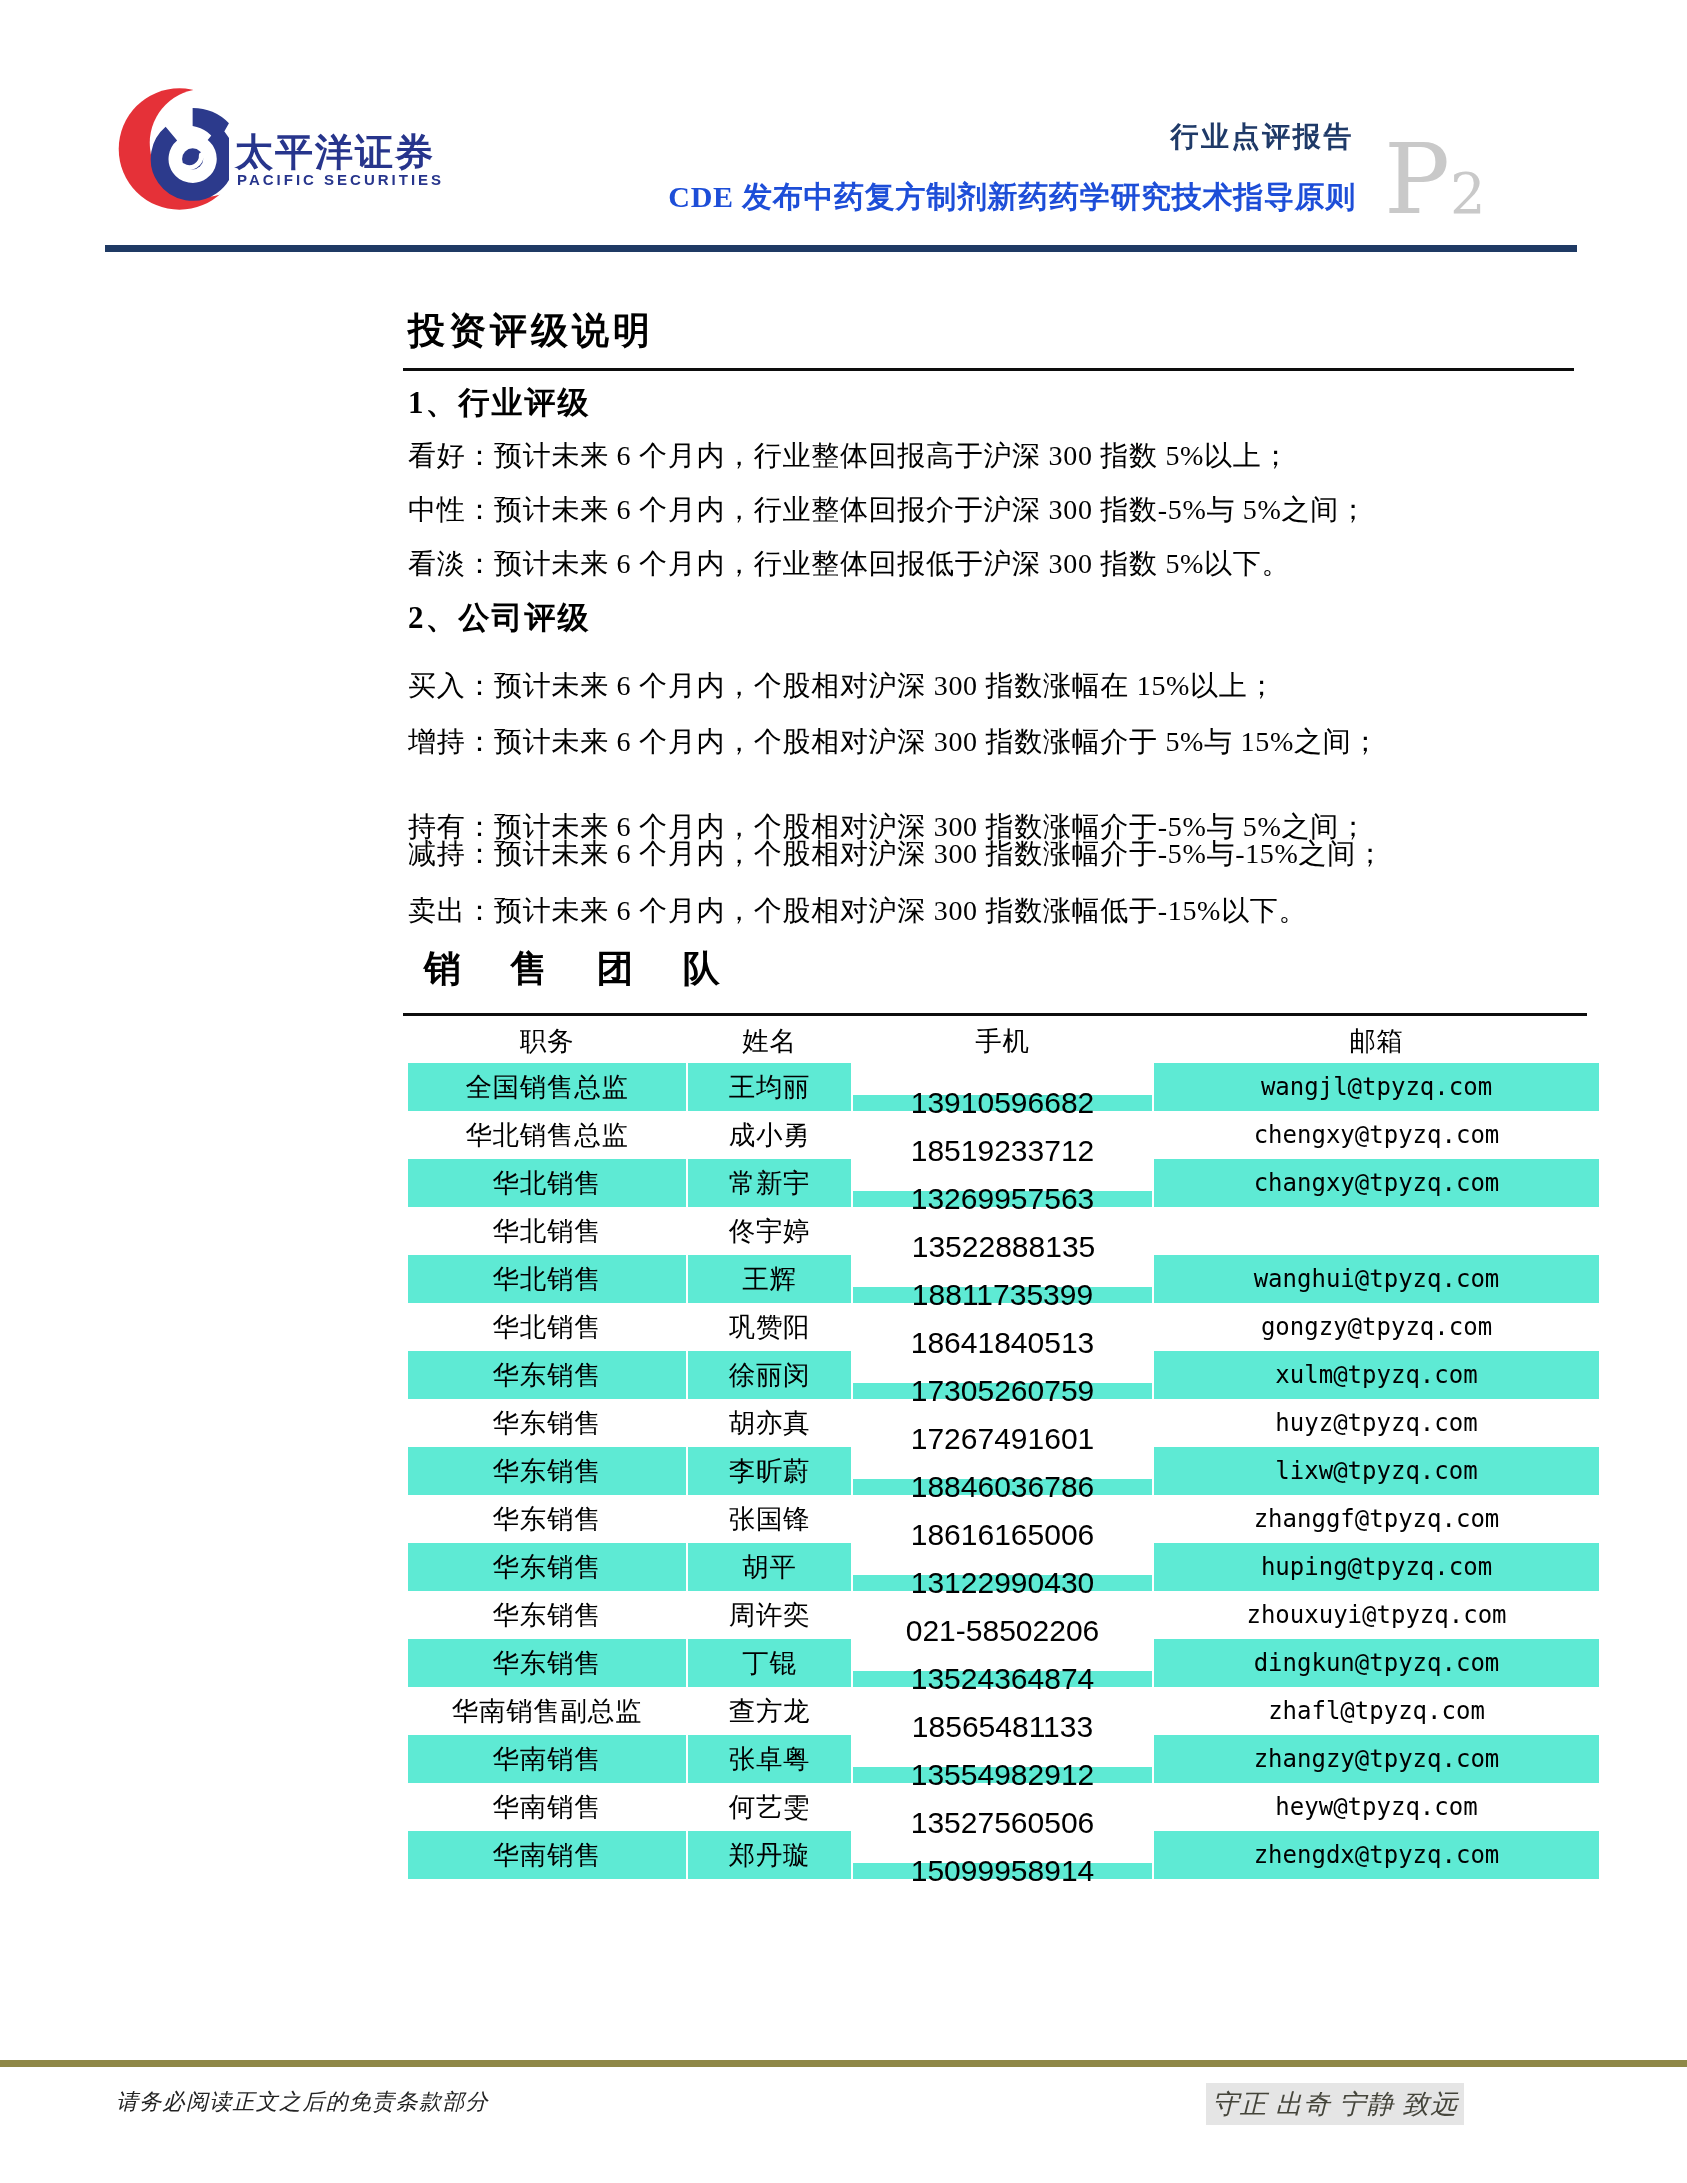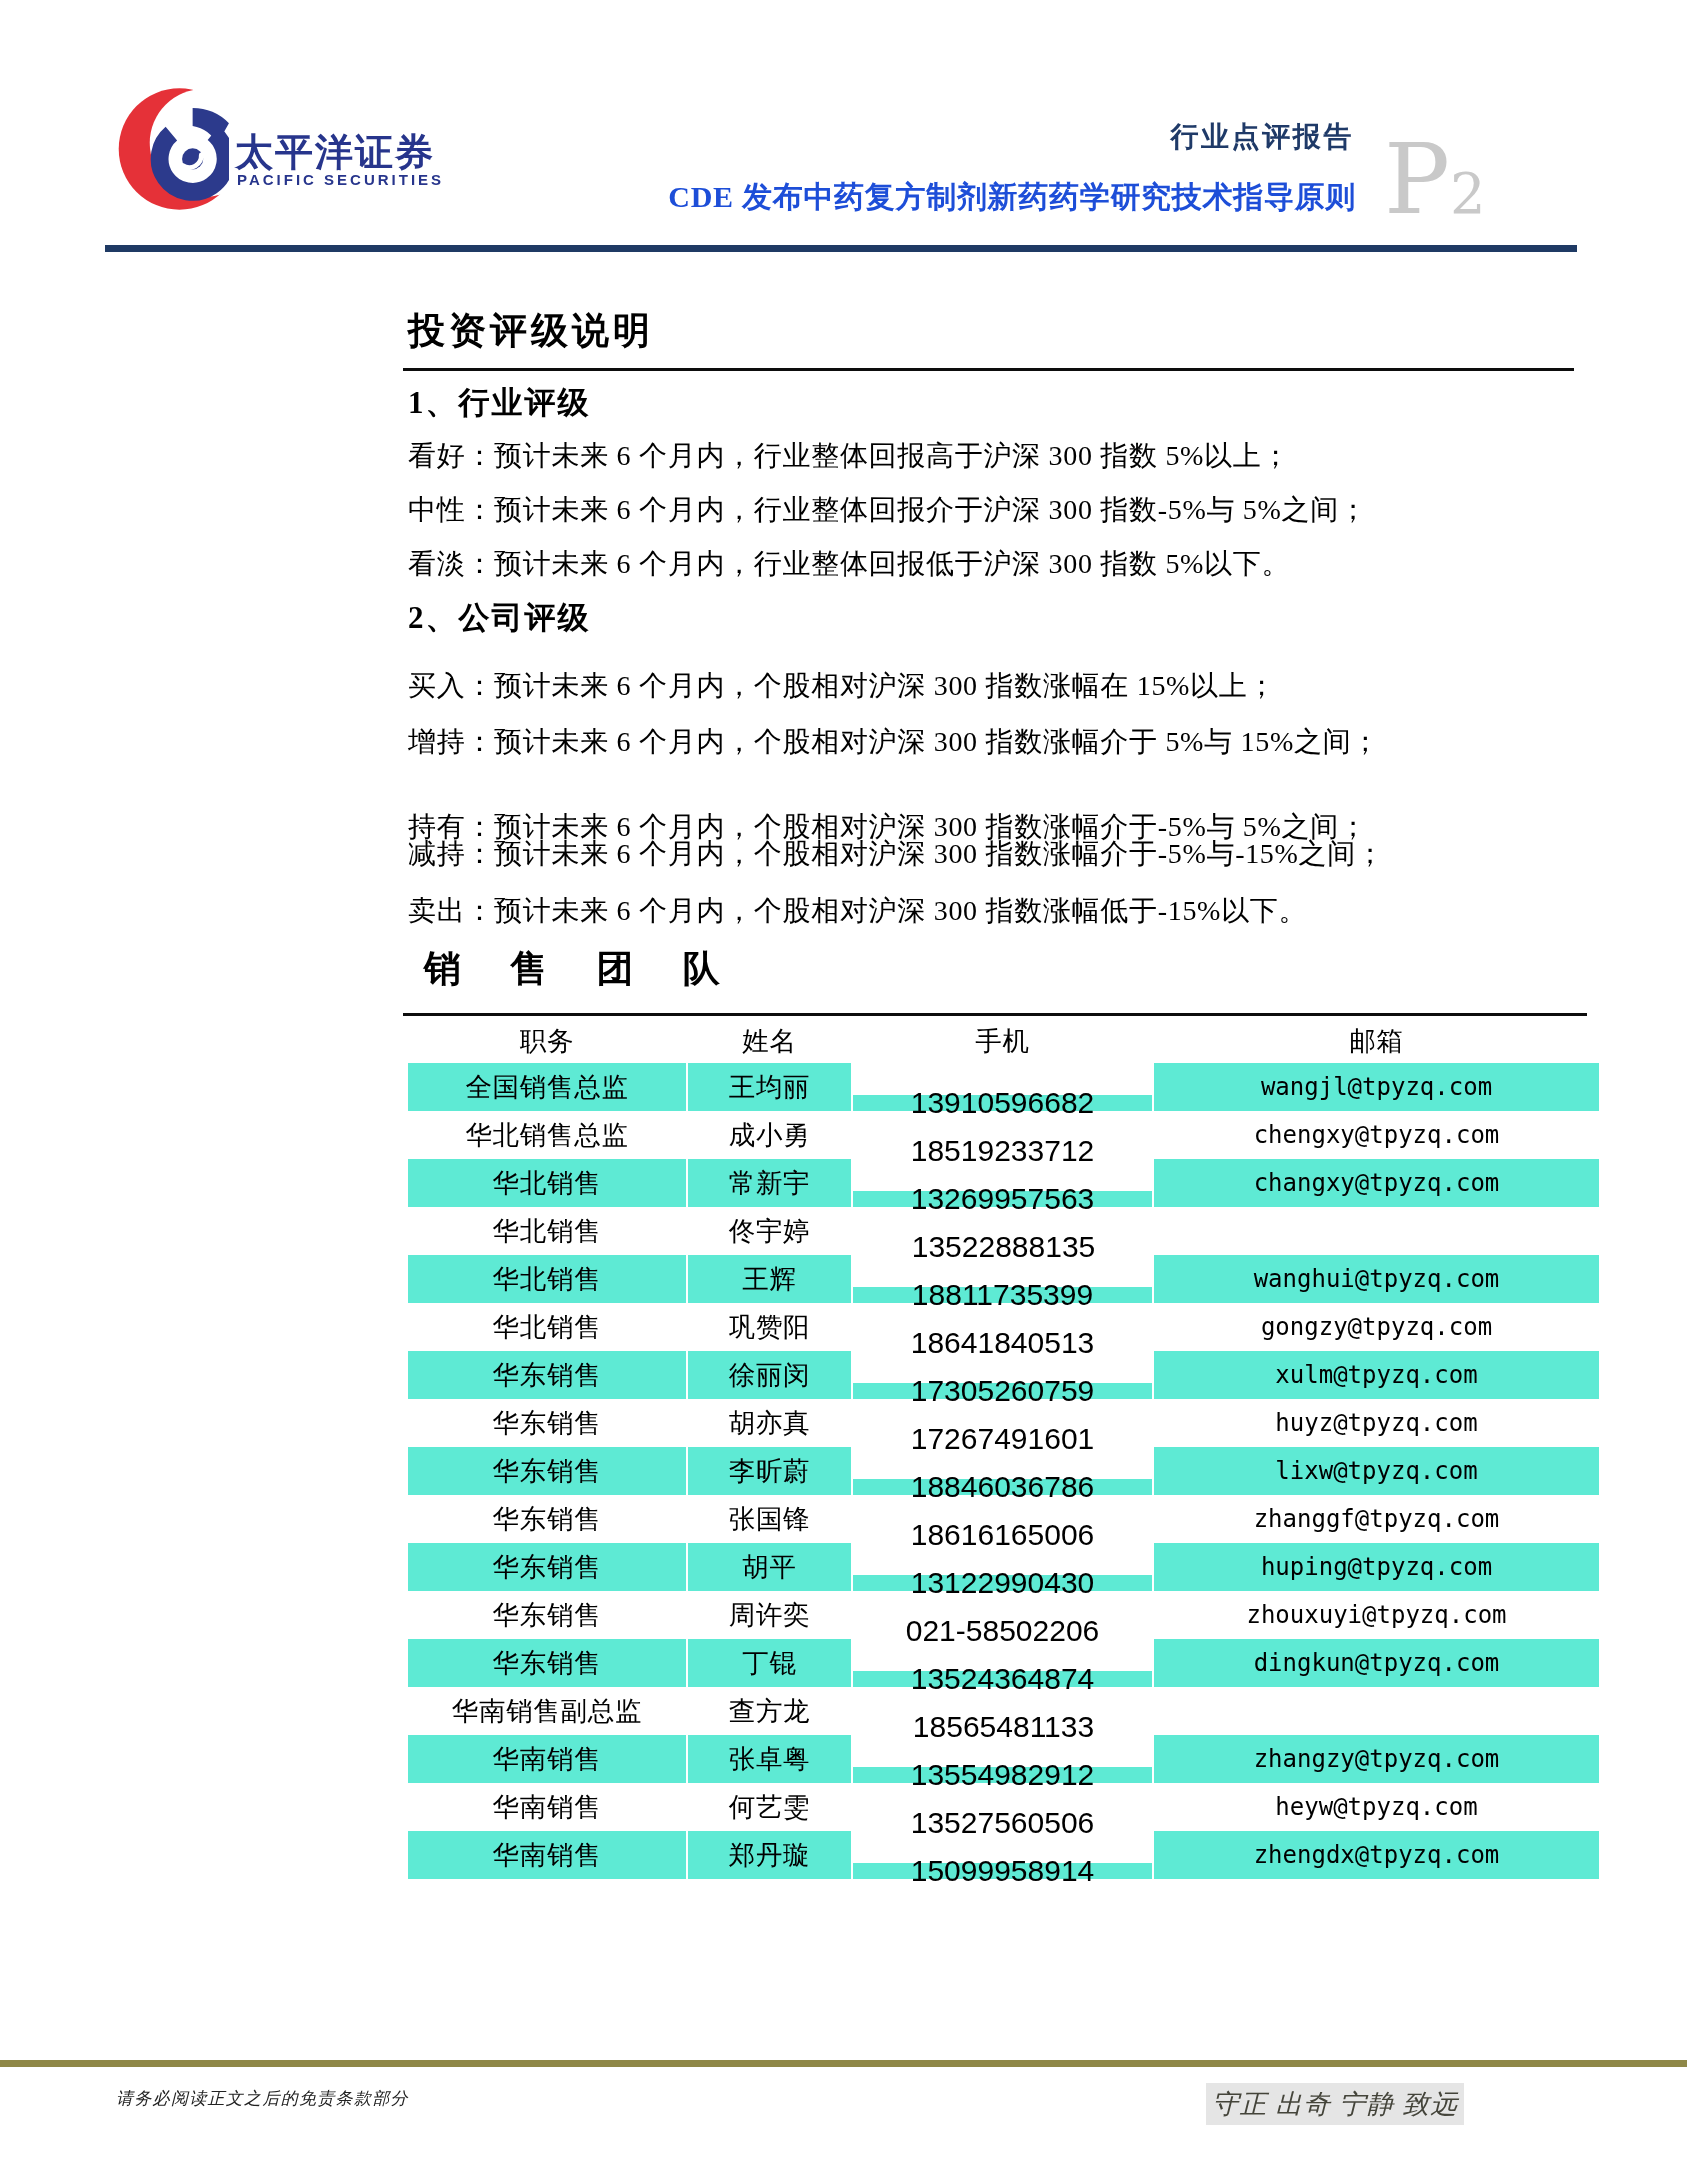--- a/index.html
+++ b/index.html
@@ -55,21 +55,21 @@
   .t-row.gray .t-cell{background:#5eead4;}
   .c1{width:280px;}
   .c2{width:165px;}
   .c3{width:301px;}
   .c4{width:445px;}
   .t-cell.phone{font-family:"Liberation Sans",sans-serif;font-size:30px;letter-spacing:0;margin-top:32px;}
   .t-cell.email{font-family:"DejaVu Sans Mono",monospace;font-size:24px;letter-spacing:0;}
 
   
   .footer-rule{left:0;top:2060px;width:1687px;height:7.3px;background:#8f8848;}
-  .disclaimer{left:116px;top:2087px;font-size:17px;letter-spacing:1.3px;color:#222;font-style:italic;}
+  .disclaimer{left:116px;top:2087px;font-size:22px;letter-spacing:1.3px;color:#222;font-style:italic;}
   .slogan-box{
     left:1206px;top:2083px;width:258px;height:42px;background:#e5e5e5;
     display:flex;align-items:center;justify-content:center;
     font-size:26.5px;color:#44443a;letter-spacing:1.3px;font-style:italic;
   }
 </style>
 </head>
 <body>
 
 <div class="abs" style="left:118px;top:81px;width:317px;height:119px;">
@@ -196,20 +196,21 @@
       <div class="t-row gray">
         <div class="t-cell c1">华东销售</div>
         <div class="t-cell c2">丁锟</div>
         <div class="t-cell c3 phone">13524364874</div>
         <div class="t-cell c4 email">dingkun@tpyzq.com</div>
       </div>
       <div class="t-row">
         <div class="t-cell c1">华南销售副总监</div>
         <div class="t-cell c2">查方龙</div>
         <div class="t-cell c3 phone">18565481133</div>
+        <div class="t-cell c4 email">zhafl@tpyzq.com</div>
       </div>
       <div class="t-row gray">
         <div class="t-cell c1">华南销售</div>
         <div class="t-cell c2">张卓粤</div>
         <div class="t-cell c3 phone">13554982912</div>
         <div class="t-cell c4 email">zhangzy@tpyzq.com</div>
       </div>
       <div class="t-row">
         <div class="t-cell c1">华南销售</div>
         <div class="t-cell c2">何艺雯</div>

